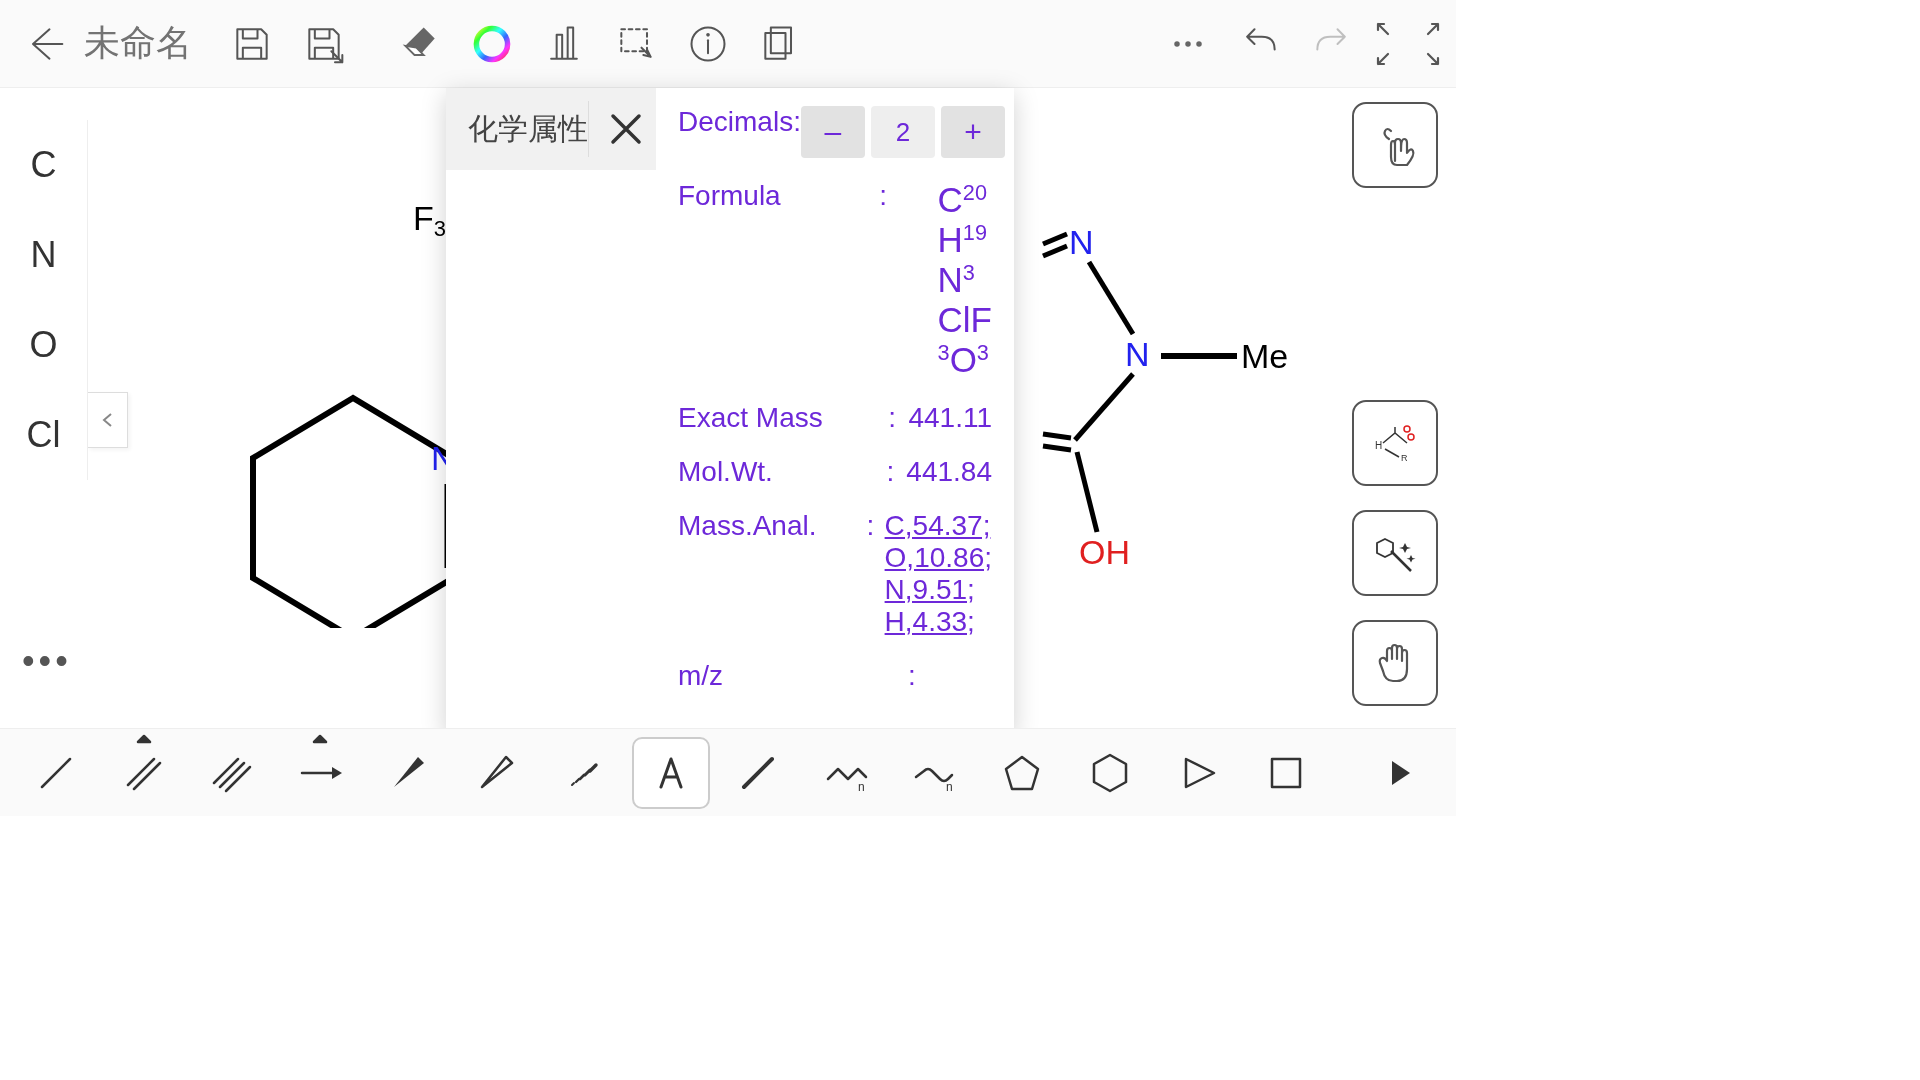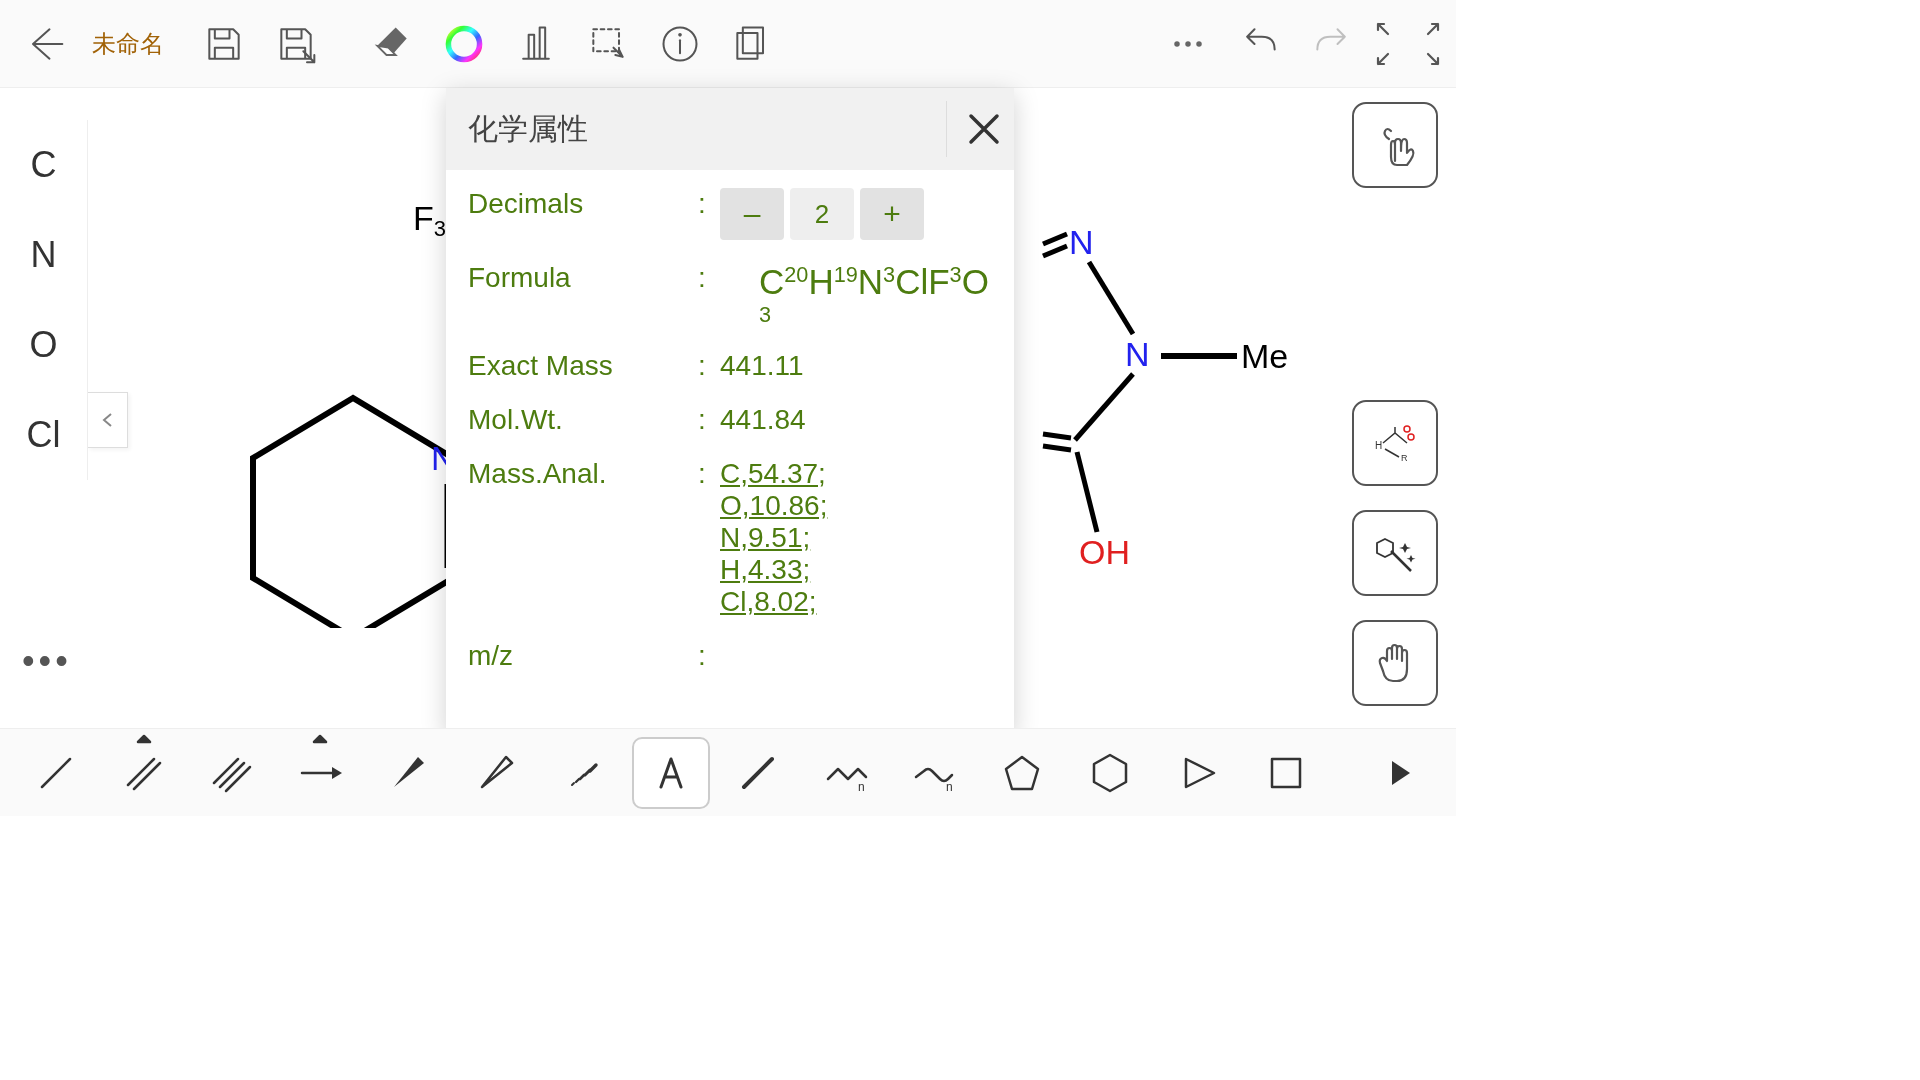--- a/index.html
+++ b/index.html
@@ -3,21 +3,21 @@
 <meta charset="utf-8">
 <style>
   * { box-sizing: border-box; margin: 0; padding: 0; }
   html, body { width: 100%; height: 100%; font-family: Arial, sans-serif; background: #fff; overflow: hidden; }
   body { position: relative; width: 1456px; height: 816px; margin: 0; }
 
   
   .topbar { position: absolute; top: 0; left: 0; right: 0; height: 88px; background: #fafafa; display: flex; align-items: center; padding: 0 8px; border-bottom: 1px solid #eee; }
   .tb-btn { width: 72px; height: 72px; display: flex; align-items: center; justify-content: center; cursor: pointer; }
   .tb-btn svg { width: 44px; height: 44px; }
-  .title { font-size: 24px; color: #a16207; margin-left: 12px; margin-right: 24px; }
+  .title { font-size: 36px; color: #737373; margin-left: 4px; margin-right: 24px; }
   .tb-sep { width: 24px; }
   .tb-right { margin-left: auto; display: flex; align-items: center; }
   .gray-stroke { stroke: #555; stroke-width: 2.2; fill: none; stroke-linecap: round; stroke-linejoin: round; }
   .gray-fill { fill: #666; }
   .expand-col { display:flex; flex-direction:column; gap:8px; padding:0 8px;}
   .expand-col div { display:flex; gap:28px; }
   .expand-col svg { width:18px; height:18px; }
 
   
   .left-panel { position: absolute; top: 120px; left: 0; width: 88px; display: flex; flex-direction: column; align-items: center; border-right: 1px solid #eee; background:#fff; }
@@ -40,26 +40,26 @@
   .bb-btn svg{ width:48px; height:48px; stroke:#333; stroke-width:2.5; fill:none; stroke-linecap:round; stroke-linejoin:round;}
   .bb-btn.sel { background:#fff; border:2px solid #ccc; border-radius:10px; margin:0 4px; height:72px; width:78px;}
   .bb-dot{ position:absolute; top:-4px; left:50%; transform:translateX(-50%);}
   .bb-dot svg{width:16px;height:10px;}
 
   
   .canvas { position:absolute; top:88px; left:0; right:0; bottom:88px; background:#fff;margin-left:33px; }
   .canvas svg { position:absolute; }
 
   
-  .modal { position:absolute; top:88px; left:446px; width:568px; height:646px; background:#fff; box-shadow:0 6px 24px rgba(0,0,0,0.18); display:flex; flex-direction:column; overflow:hidden; }
+  .modal { position:absolute; top:88px; left:446px; width:568px; height:646px; background:#fff; box-shadow:0 6px 24px rgba(0,0,0,0.18); display:flex; flex-direction:row; overflow:hidden; }
   .modal-head { height:82px; background:#f1f1f1; display:flex; align-items:center; padding:0 22px; }
   .modal-title{ font-size:30px; color:#444; flex:1; }
   .modal-close{ width:56px; height:56px; display:flex;align-items:center;justify-content:center; cursor:pointer; border-left:1px solid #ddd; margin-right:-10px; padding-left:18px;}
   .modal-close svg{width:34px;height:34px;}
-  .modal-body{ flex:1; padding:18px 22px 0 22px; overflow:hidden; font-size:28px; color:#4d7c0f; }
+  .modal-body{ flex:1; padding:18px 22px 0 22px; overflow:hidden; font-size:28px; color:#6d28d9; }
   .row{ display:flex; margin-bottom:22px; }
   .row .lab{ width:230px; }
   .row .colon{ width:22px; }
   .row .val{ flex:1; display:flex; flex-wrap:wrap; gap:0; align-items:flex-start; }
   .stepper{ display:flex; gap:6px; }
   .step-btn{ width:64px; height:52px; background:#e2e2e2; display:flex; align-items:center; justify-content:center; font-size:30px; cursor:pointer; border-radius:4px;}
   .step-val{ width:64px; height:52px; background:#eee; display:flex;align-items:center;justify-content:center; font-size:26px; border-radius:4px;}
   sub{ font-size:0.62em; vertical-align:sub; }
   .formula{ font-size:35px;margin-left:39px; }
   .elem-line{ display:block; width:100%;text-decoration:underline;}
@@ -305,21 +305,20 @@
     </div>
 
     <div class="row">
       <div class="lab">Mass.Anal.</div>
       <div class="colon">:</div>
       <div class="val">
         <span class="elem-line">C,54.37;</span>
         <span class="elem-line">O,10.86;</span>
         <span class="elem-line">N,9.51;</span>
         <span class="elem-line">H,4.33;</span>
-        <span class="elem-line">Cl,8.02;</span>
       </div>
     </div>
 
     <div class="row" style="margin-top:20px;">
       <div class="lab">m/z</div>
       <div class="colon">:</div>
     </div>
   </div>
 </div>
 

